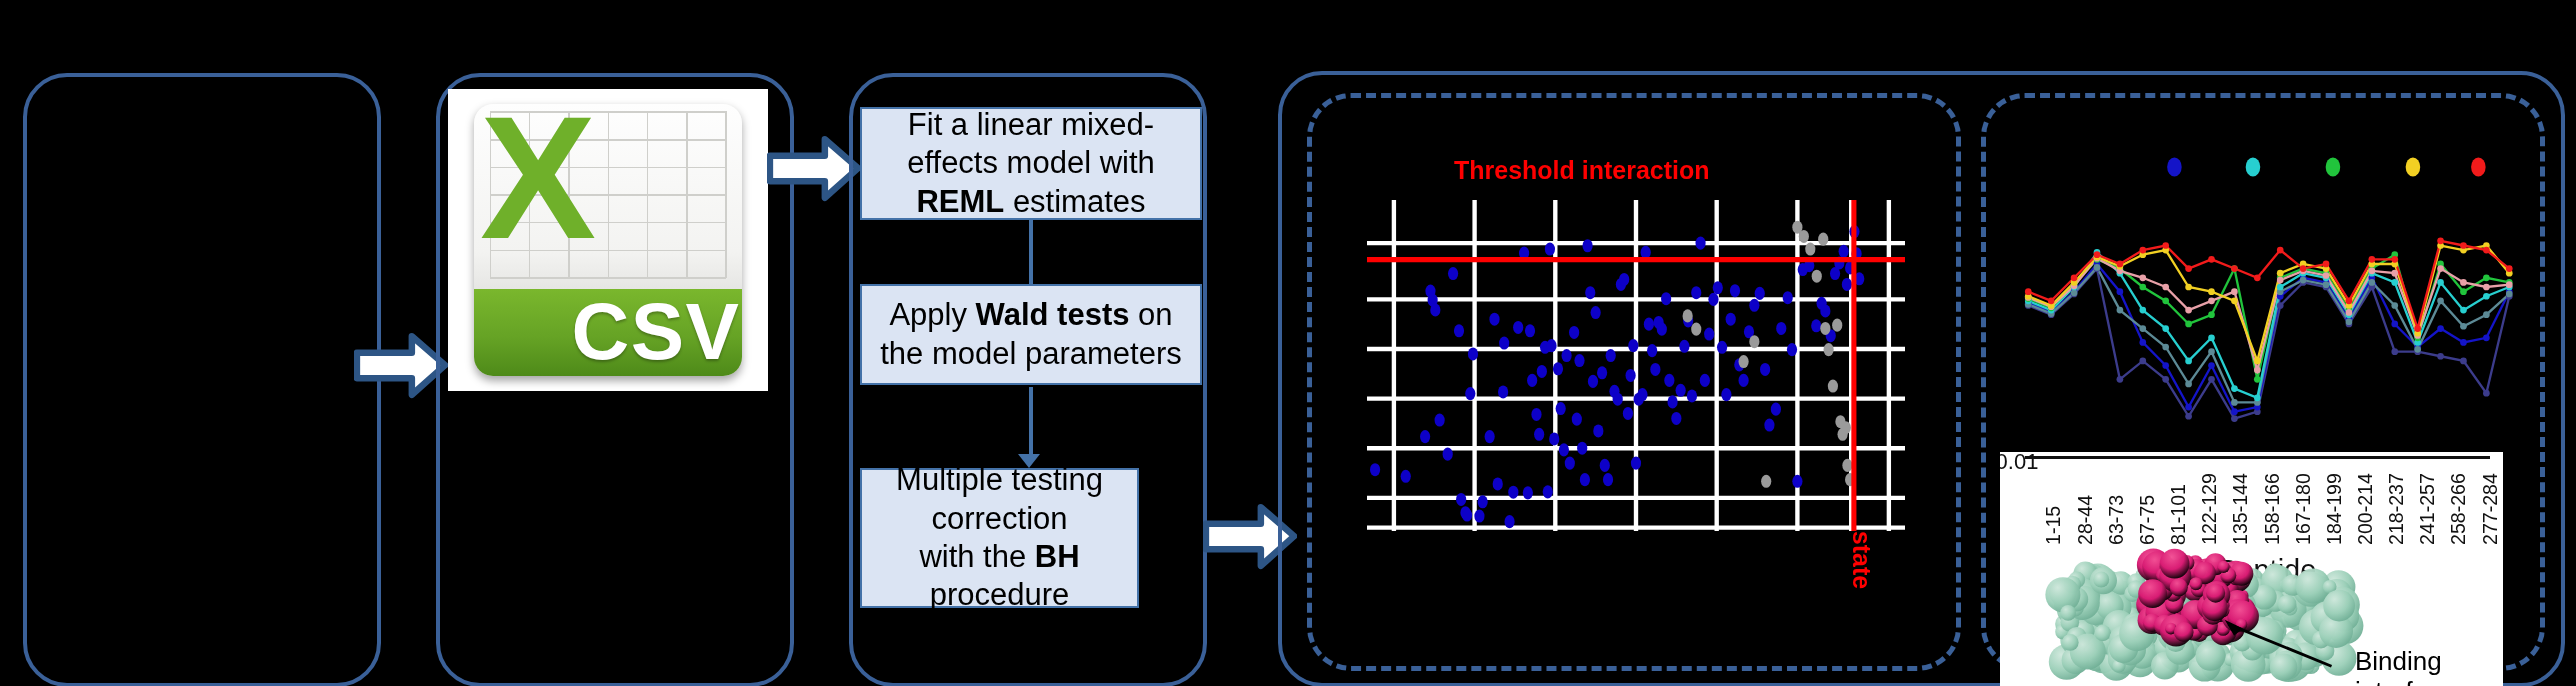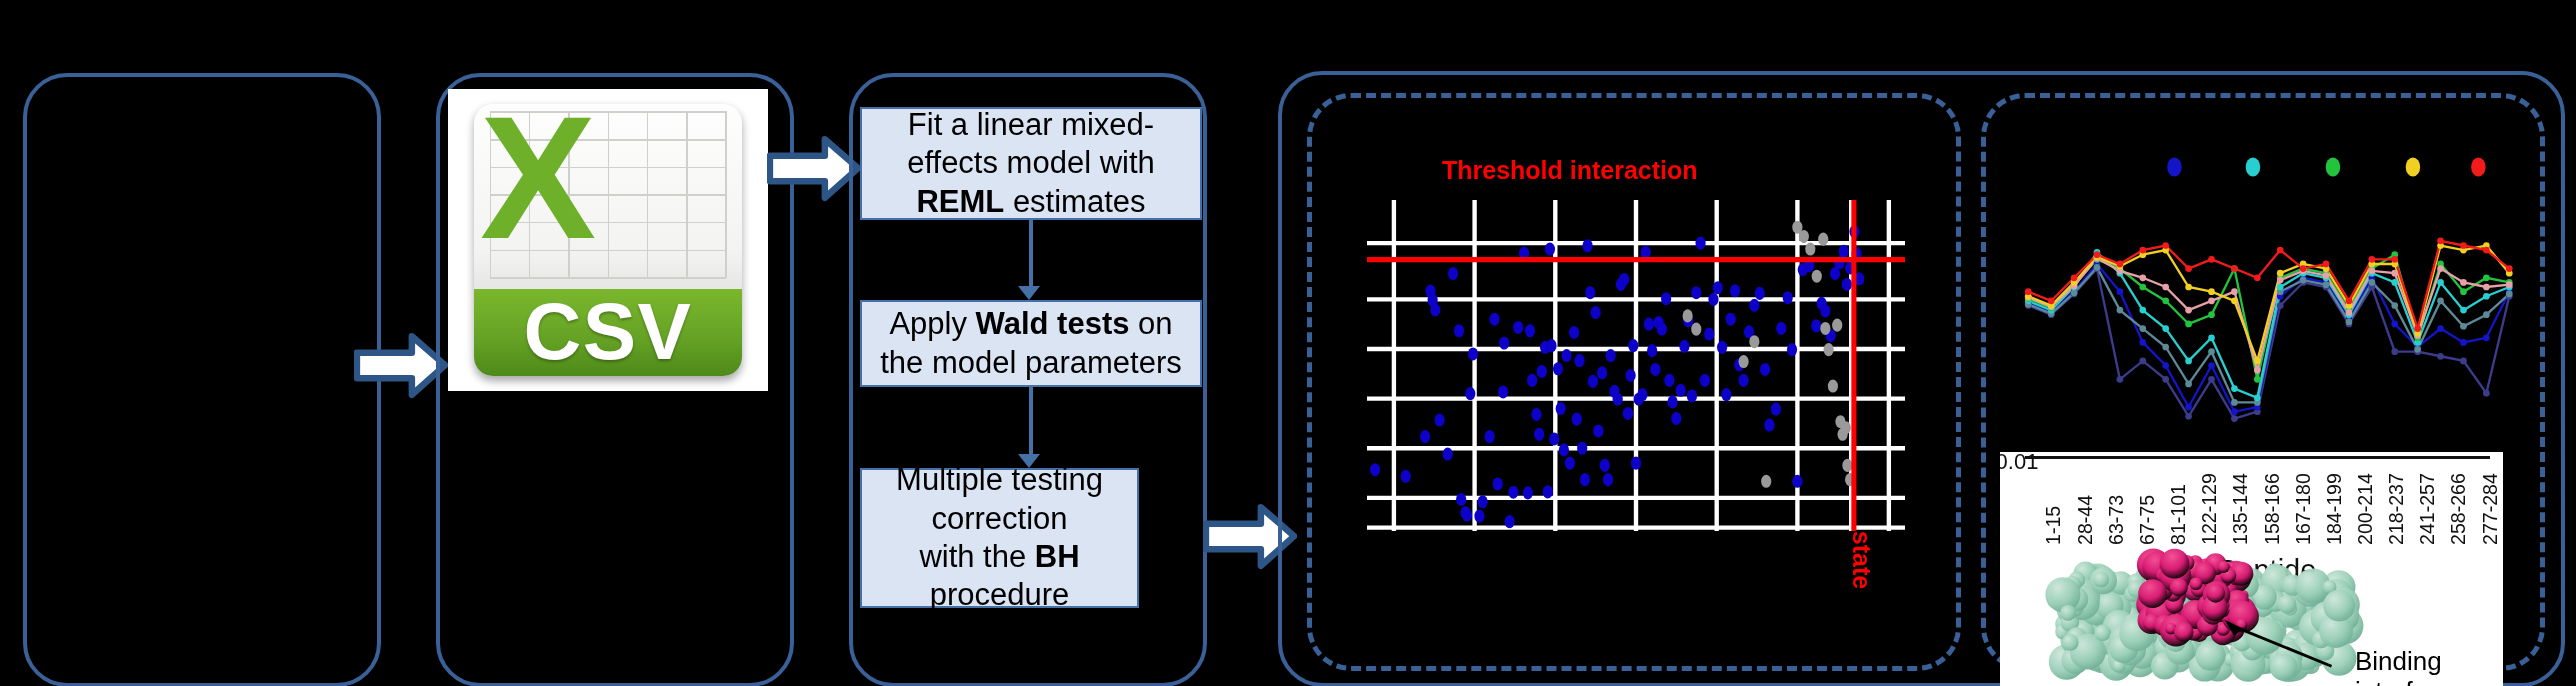--- a/index.html
+++ b/index.html
@@ -37,21 +37,21 @@
       box-shadow:0 4.4px 8.7px rgba(0,0,0,.35);}
   .csvicon .sheet{position:absolute;left:0;top:0;width:100%;height:68%;
       background:linear-gradient(180deg,#fefefe 0%,#f3f3f1 80%,#e6e6e4 100%);}
   .csvicon .grid{position:absolute;left:6%;top:4%;width:88%;height:90%;}
   .csvicon .gl{position:absolute;background:#cfcfcb;}
   .csvicon .xmark{position:absolute;left:2%;top:-2%;width:44%;height:58%;
       color:#6fb02a;font-weight:bold;font-size:174px;line-height:0.9;
       font-family:"Liberation Sans",sans-serif;text-align:center;}
   .csvicon .band{position:absolute;left:0;bottom:0;width:100%;height:32%;
       background:linear-gradient(180deg,#7ab72d 0%,#66a325 55%,#4e8a19 100%);
-      display:flex;align-items:center;justify-content:center;}
+      display:flex;align-items:center;justify-content:center;padding-left:48px;}
   .csvicon .band span{color:#fff;font-weight:bold;font-size:80px;letter-spacing:1.5px;
       font-family:"Liberation Sans",sans-serif;text-shadow:0 2.2px 2.9px rgba(0,0,0,.3);}
 
   
   .scatterwrap{position:absolute;}
   .scatter-title{position:absolute;color:#ff0000;font-size:25px;font-weight:bold;white-space:nowrap;}
   .scatter-ylab{position:absolute;color:#ff0000;font-size:25px;font-weight:bold;white-space:nowrap;
       transform:rotate(90deg);transform-origin:left top;}
 
   
@@ -117,21 +117,21 @@
   <div class="panel" style="left:849px;top:73px;width:358px;height:614px;"></div>
 
   <div class="procbox" style="left:860px;top:107px;width:342px;height:113px;">
     <span>
       Fit a linear mixed-<br>effects model with<br><b>REML</b> estimates
     </span>
   </div>
   <div class="vconn" style="left:1029px;top:220px;height:67px;"></div>
   <div class="vhead" style="left:1018px;top:286px;"></div>
 
-  <div class="procbox" style="left:860px;top:300px;width:342px;height:87px;">
+  <div class="procbox" style="left:860px;top:284px;width:342px;height:101px;">
     <span>
       Apply <b>Wald tests</b> on<br>the model parameters
     </span>
   </div>
   <div class="vconn" style="left:1029px;top:387px;height:67px;"></div>
   <div class="vhead" style="left:1018px;top:454px;"></div>
 
   <div class="procbox" style="left:860px;top:468px;width:279px;height:140px;">
     <span>
       Multiple testing<br>correction<br>with the <b>BH</b> procedure
@@ -144,21 +144,21 @@
     </svg>
   </div>
 
   <div class="panel" style="left:1278px;top:71px;width:1287px;height:616px;"></div>
 
   <div class="panel dashed" style="left:1307px;top:93px;width:654px;height:578px;"></div>
 
   <div class="panel dashed" style="left:1981px;top:93px;width:564px;height:578px;"></div>
 
   <div class="scatterwrap" style="left:1367px;top:156px;width:552px;height:378px;">
-    <div class="scatter-title" style="left:75px;top:0px;">Threshold interaction</div>
+    <div class="scatter-title" style="left:87px;top:0px;">Threshold interaction</div>
     <div class="scatter-ylab" style="left:509px;top:247px;">Threshold state</div>
     <svg id="scatter-svg" width="538" height="331" viewBox="0 0 740 455" style="position:absolute;left:0;top:44px;">
       <rect x="0" y="0" width="740" height="455" fill="#000000"></rect>
       <g id="scatter-grid" stroke="#ffffff" stroke-width="6">
           <line x1="37" x2="37" y1="0" y2="455"></line>
           <line x1="148" x2="148" y1="0" y2="455"></line>
           <line x1="259" x2="259" y1="0" y2="455"></line>
           <line x1="370" x2="370" y1="0" y2="455"></line>
           <line x1="481" x2="481" y1="0" y2="455"></line>
           <line x1="592" x2="592" y1="0" y2="455"></line>

